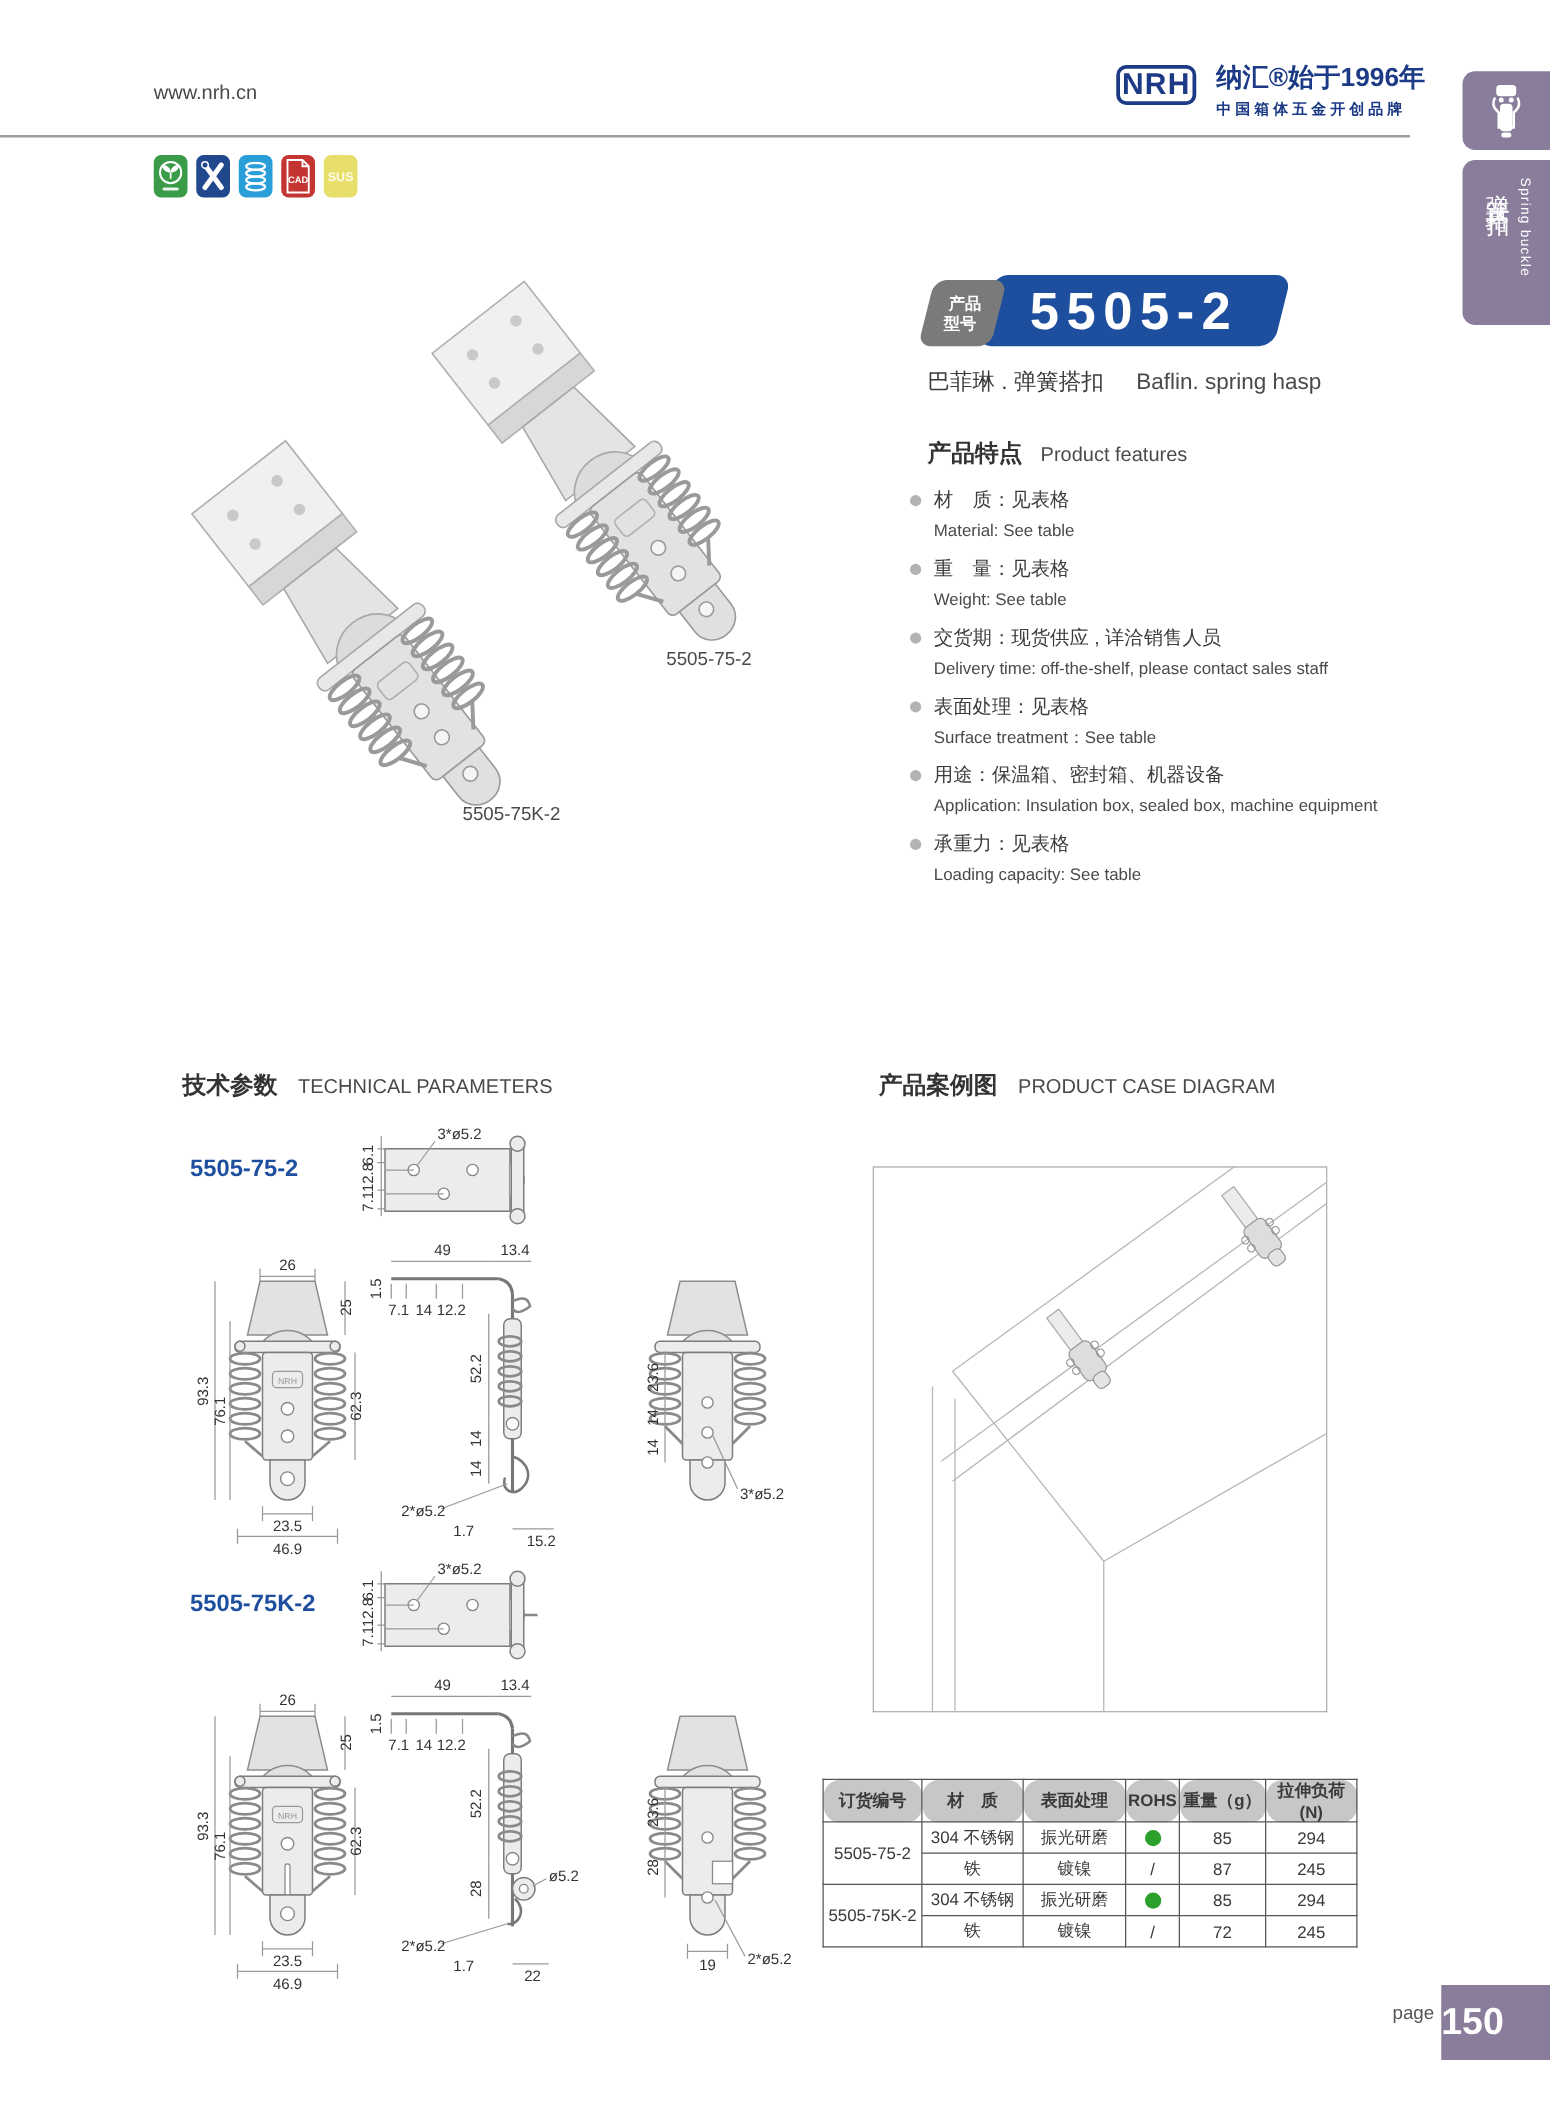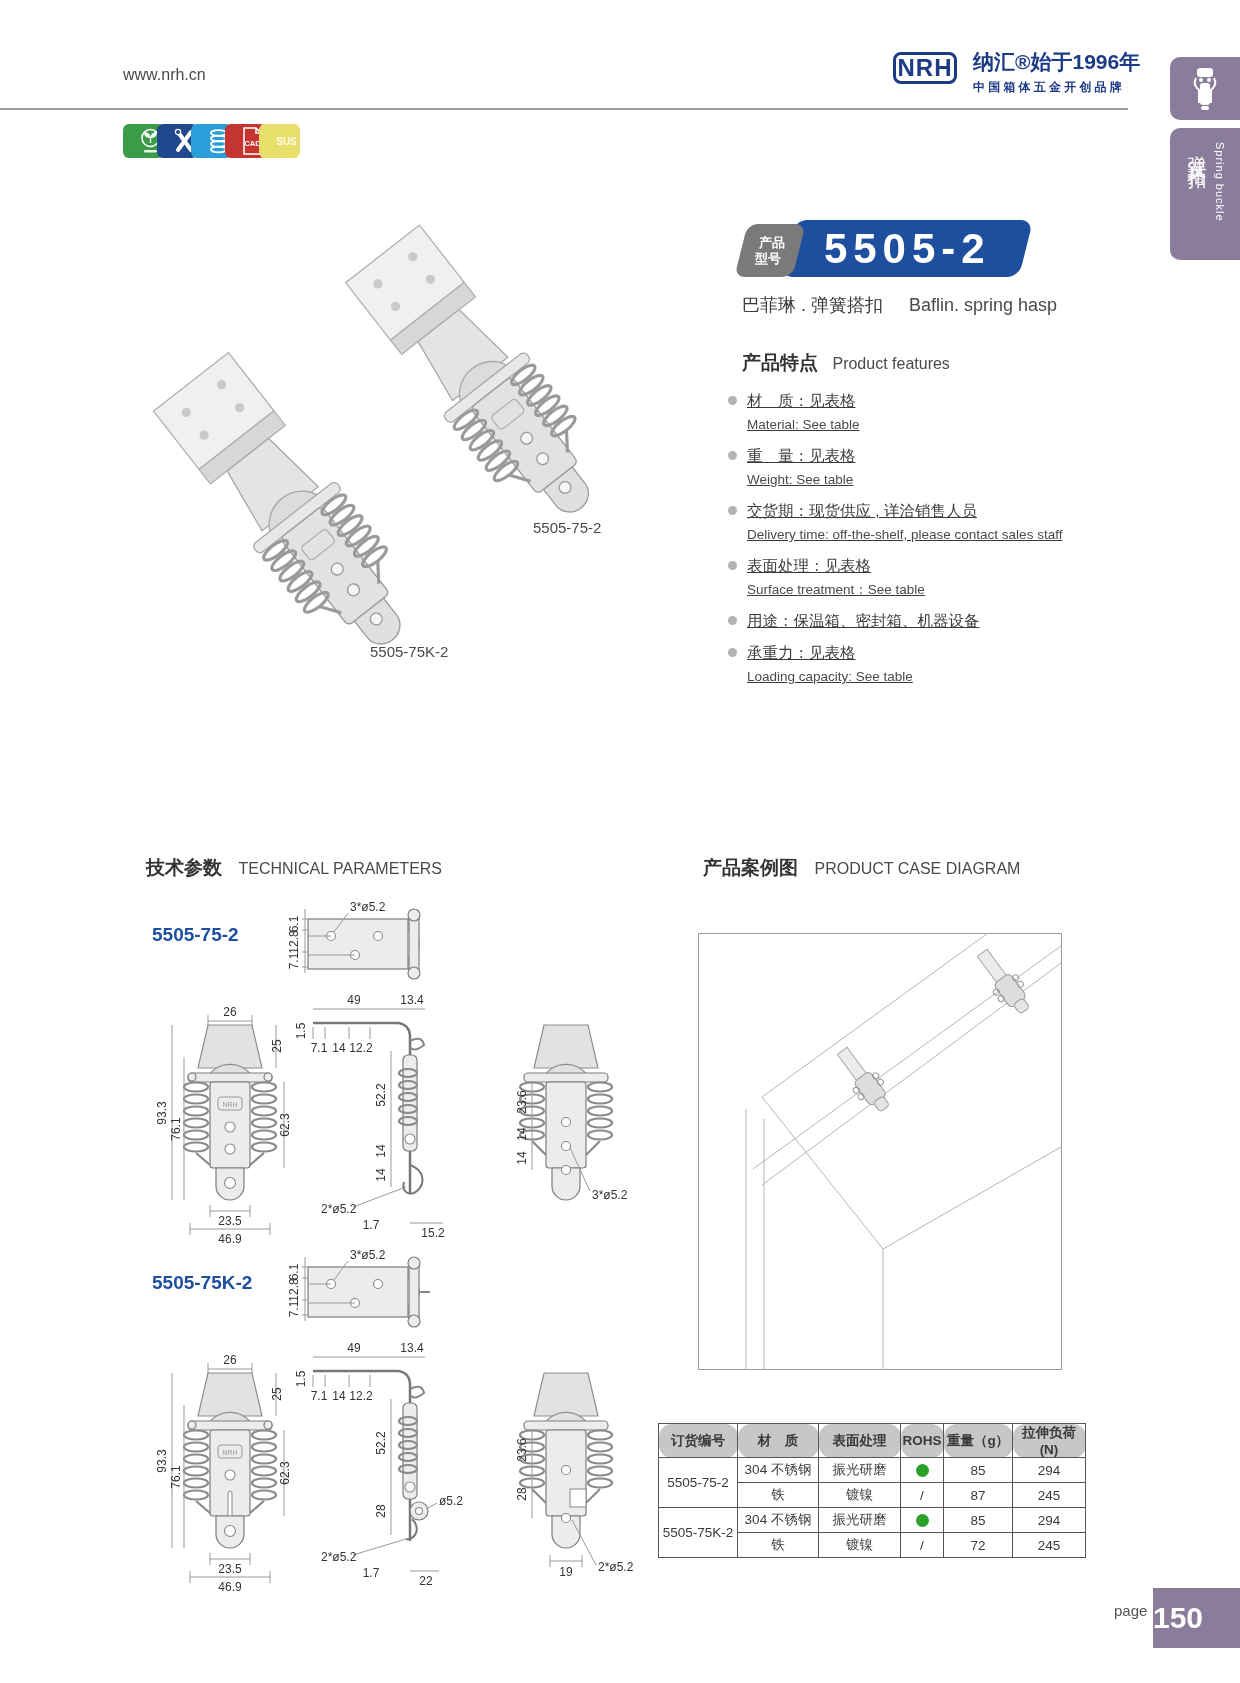--- a/index.html
+++ b/index.html
@@ -16,37 +16,37 @@
   #brand .l1{font-size:21px;font-weight:bold;}
   #brand .l2{font-size:12px;font-weight:bold;letter-spacing:3.2px;margin-top:3px;}
   
   .side-tab{left:1170px;width:70px;background:#8a7d9b;border-radius:10px 0 0 10px;}
   #side-tab-icon{top:57px;height:63px;display:flex;align-items:center;justify-content:center;}
   #side-tab-label{top:128px;height:132px;}
   .vtext{writing-mode:vertical-rl;color:#fff;}
   #side-cn{left:14px;top:12px;font-size:19px;letter-spacing:5px;}
   #side-en{left:44px;top:14px;font-size:11px;letter-spacing:1px;}
   
-  .badge{top:124px;width:27px;height:34px;border-radius:6px;display:flex;align-items:center;justify-content:center;padding-left:14px;}
+  .badge{top:124px;width:27px;height:34px;border-radius:6px;display:flex;align-items:center;justify-content:center;}
   
   #model-banner{left:788px;top:220px;width:238px;height:57px;background:#1d4f9e;border-radius:12px;
     transform:skewX(-14deg);display:flex;align-items:center;justify-content:center;}
   #model-banner span{transform:skewX(14deg);color:#fff;font-size:42px;font-weight:600;letter-spacing:6px;}
   #model-tag{left:741px;top:224px;width:58px;height:53px;background:#7a7a7a;border-radius:10px;
     transform:skewX(-14deg);display:flex;flex-direction:column;align-items:center;justify-content:center;}
   #model-tag span{transform:skewX(14deg);color:#fff;font-size:13px;font-weight:bold;line-height:1.2;}
   #product-name{left:742px;top:293px;display:flex;gap:26px;align-items:baseline;text-align:center;}
   #product-name .cn{font-size:18px;color:#3a3a3a;}
   #product-name .en{font-size:18px;color:#4a4a4a;}
   
   #features{left:728px;top:350px;width:386px;}
   #features .title{margin-left:14px;margin-bottom:12px;}
   #features .title .cn{font-size:19px;font-weight:bold;color:#333;}
   #features .title .en{font-size:16px;color:#4a4a4a;margin-left:10px;}
-  .feat{margin-bottom:7px;text-decoration:underline;}
+  .feat{margin-bottom:7px;}
   .feat .cnline{display:flex;align-items:baseline;font-size:15.5px;color:#3c3c3c;line-height:25px;}
   .bullet{width:9px;height:9px;border-radius:50%;background:#b3b3b3;margin-right:10px;flex:0 0 9px;align-self:center;}
   .feat .enline{margin-left:19px;font-size:13.5px;color:#4a4a4a;line-height:23px;}
   
   .photo-label{font-size:15px;color:#4a4a4a;}
   
   .sec-title .cn{font-size:19px;font-weight:bold;color:#333;}
   .sec-title .en{font-size:16px;color:#4a4a4a;margin-left:12px;}
   
   #spec-table{left:658px;top:1423px;border-collapse:collapse;}
@@ -179,20 +179,21 @@
           <span class="bullet"></span>
         <span>表面处理：见表格</span>
         </div>
       <div class="enline">Surface treatment：See table</div>
     </div>
     <div class="feat">
       <div class="cnline">
           <span class="bullet"></span>
         <span>用途：保温箱、密封箱、机器设备</span>
         </div>
+      <div class="enline">Application: Insulation box, sealed box, machine equipment</div>
     </div>
     <div class="feat">
       <div class="cnline">
           <span class="bullet"></span>
         <span>承重力：见表格</span>
         </div>
       <div class="enline">Loading capacity: See table</div>
     </div>
   </div>
 

